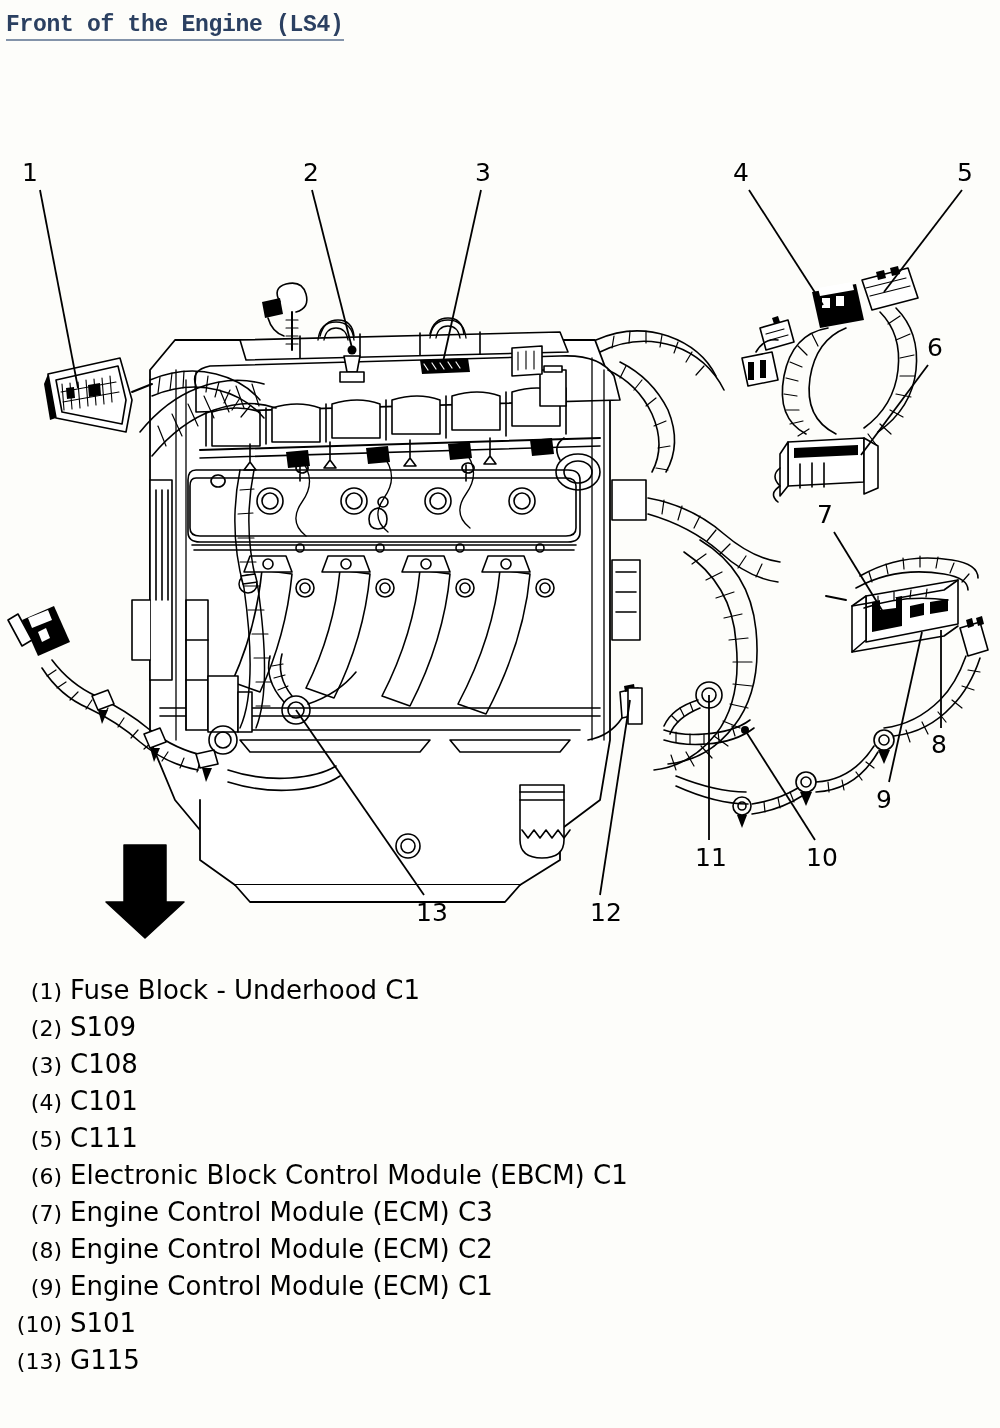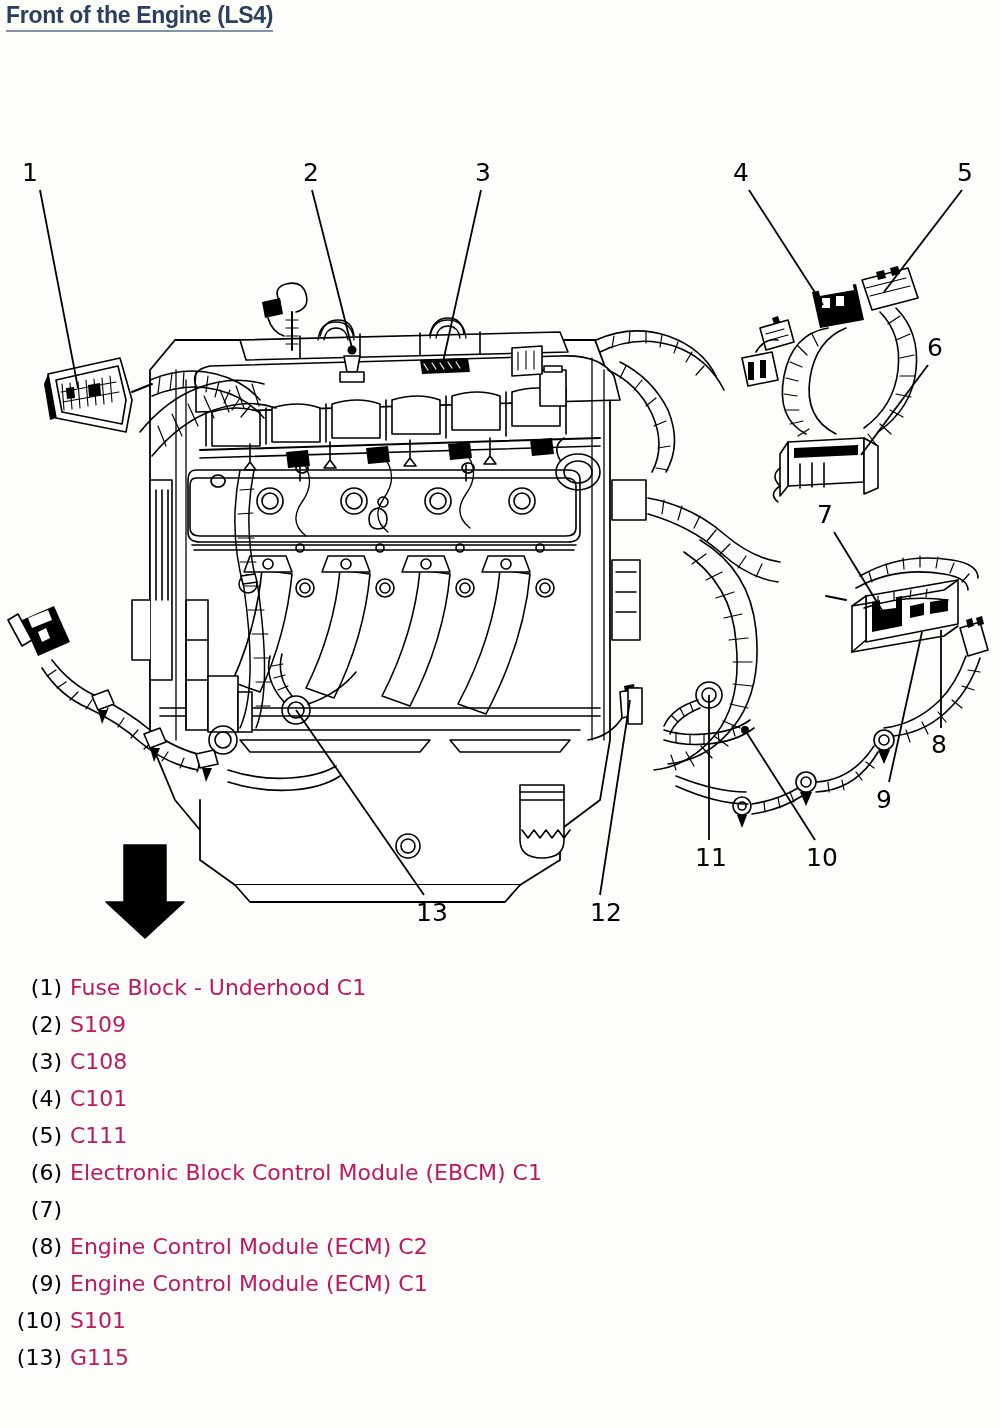--- a/index.html
+++ b/index.html
@@ -13,22 +13,22 @@
     position: relative;
     background: #fdfdfa;
     font-family: "DejaVu Sans", sans-serif;
     overflow: hidden;
   }
 
   
   #page-title {
     position: absolute;
     left: 6px;
-    top: 2px;
-    font-family: Liberation Sans, sans-serif;
+    top: 12px;
+    font-family: Liberation Mono, monospace;
     font-weight: bold;
     font-size: 23px;
     letter-spacing: -0.3px;
     color: #2b4061;
     white-space: nowrap;
   }
   #page-title .underline {
     position: absolute;
     left: 0;
     right: 0;
@@ -74,22 +74,22 @@
     width: 62px;
     text-align: right;
     padding-right: 8px;
     font-family: "DejaVu Sans", sans-serif;
     font-size: 22px;
     color: #000;
     flex: 0 0 auto;
   }
   .legend-label {
     font-family: "DejaVu Sans", sans-serif;
-    font-size: 22px;
-    color: #be185d;
+    font-size: 26px;
+    color: #000000;
     white-space: nowrap;
   }
 </style>
 </head>
 <body>
 
 <div id="page-title">
   <span>Front of the Engine (LS4)</span>
   <span class="underline"></span>
 </div>
@@ -690,20 +690,21 @@
   <div class="legend-row">
     <span class="legend-num">(5)</span>
     <span class="legend-label">C111</span>
   </div>
   <div class="legend-row">
     <span class="legend-num">(6)</span>
     <span class="legend-label">Electronic Block Control Module (EBCM) C1</span>
   </div>
   <div class="legend-row">
     <span class="legend-num">(7)</span>
+    <span class="legend-label">Engine Control Module (ECM) C3</span>
   </div>
   <div class="legend-row">
     <span class="legend-num">(8)</span>
     <span class="legend-label">Engine Control Module (ECM) C2</span>
   </div>
   <div class="legend-row">
     <span class="legend-num">(9)</span>
     <span class="legend-label">Engine Control Module (ECM) C1</span>
   </div>
   <div class="legend-row">

